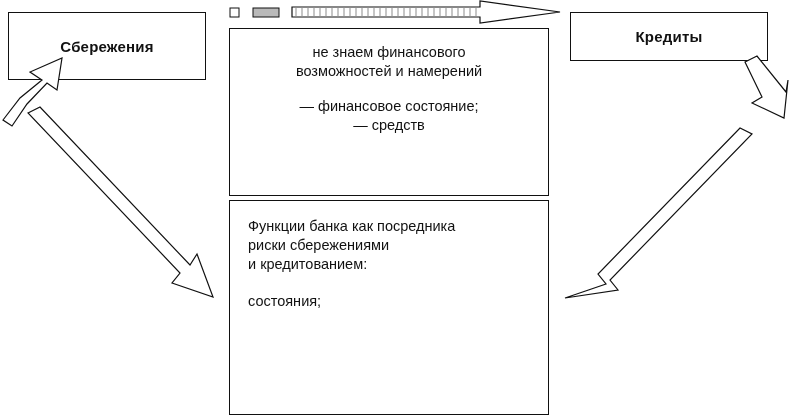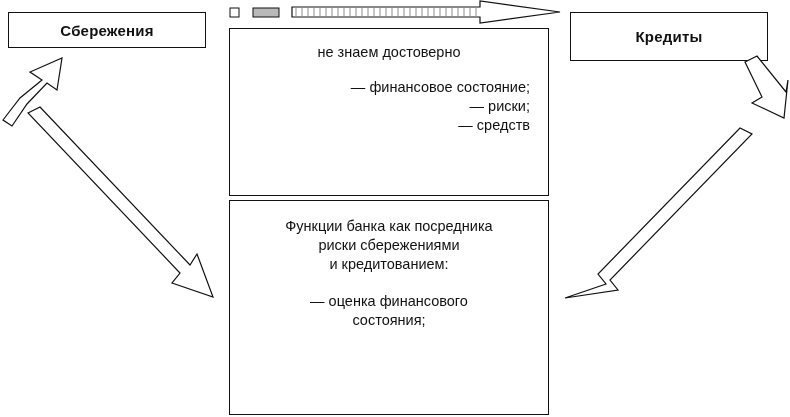--- a/index.html
+++ b/index.html
@@ -29,21 +29,21 @@
     align-items: center;
     justify-content: center;
     font-weight: bold;
     font-size: 15px;
     letter-spacing: 0.2px;
   }
   #box-savings {
     left: 8px;
     top: 12px;
     width: 198px;
-    height: 36px;
+    height: 68px;
   }
   #box-credits {
     left: 570px;
     top: 12px;
     width: 198px;
     height: 49px;
   }
   #box-uncertainty {
     left: 229px;
     top: 28px;
@@ -63,31 +63,30 @@
     line-height: 19px;
   }
   .centered-block {
     text-align: center;
   }
   .centered-block div {
     white-space: nowrap;
   }
   .list {
     margin-top: 16px;
-    text-align: right;
+    text-align: center;
   }
   .list div {
     white-space: nowrap;
   }
   .left-block {
     text-align: left;
   }
   .left-block div {
     white-space: nowrap;
-    text-align: center;
   }
   .gap {
     height: 18px;
   }
   svg.overlay {
     position: absolute;
     left: 0;
     top: 0;
     width: 790px;
     height: 417px;
@@ -121,38 +120,37 @@
   <div class="box hdr-box" id="box-savings">
     <span>Сбережения</span>
   </div>
 
   <div class="box hdr-box" id="box-credits">
     <span>Кредиты</span>
   </div>
 
   <div class="box txt" id="box-uncertainty">
     <div class="centered-block">
-      <div>не знаем достоверно</div>
+      <div>не знаем финансового</div>
+      <div>возможностей и намерений</div>
     </div>
     <div class="list">
       <div>— финансовое состояние;</div>
-      <div>— риски;</div>
       <div>— средств</div>
     </div>
   </div>
 
   <div class="box txt" id="box-functions">
     <div class="left-block">
       <div>Функции банка как посредника</div>
       <div>риски сбережениями</div>
       <div>и кредитованием:</div>
     </div>
     <div class="gap"></div>
     <div class="left-block">
-      <div>— оценка финансового</div>
       <div>состояния;</div>
     </div>
   </div>
 
   <svg class="overlay" viewBox="0 0 790 417">
 
     <rect class="legend-shape" x="230" y="8" width="9" height="9"></rect>
 
     <rect class="legend-fill" x="253" y="8" width="26" height="9"></rect>
 

